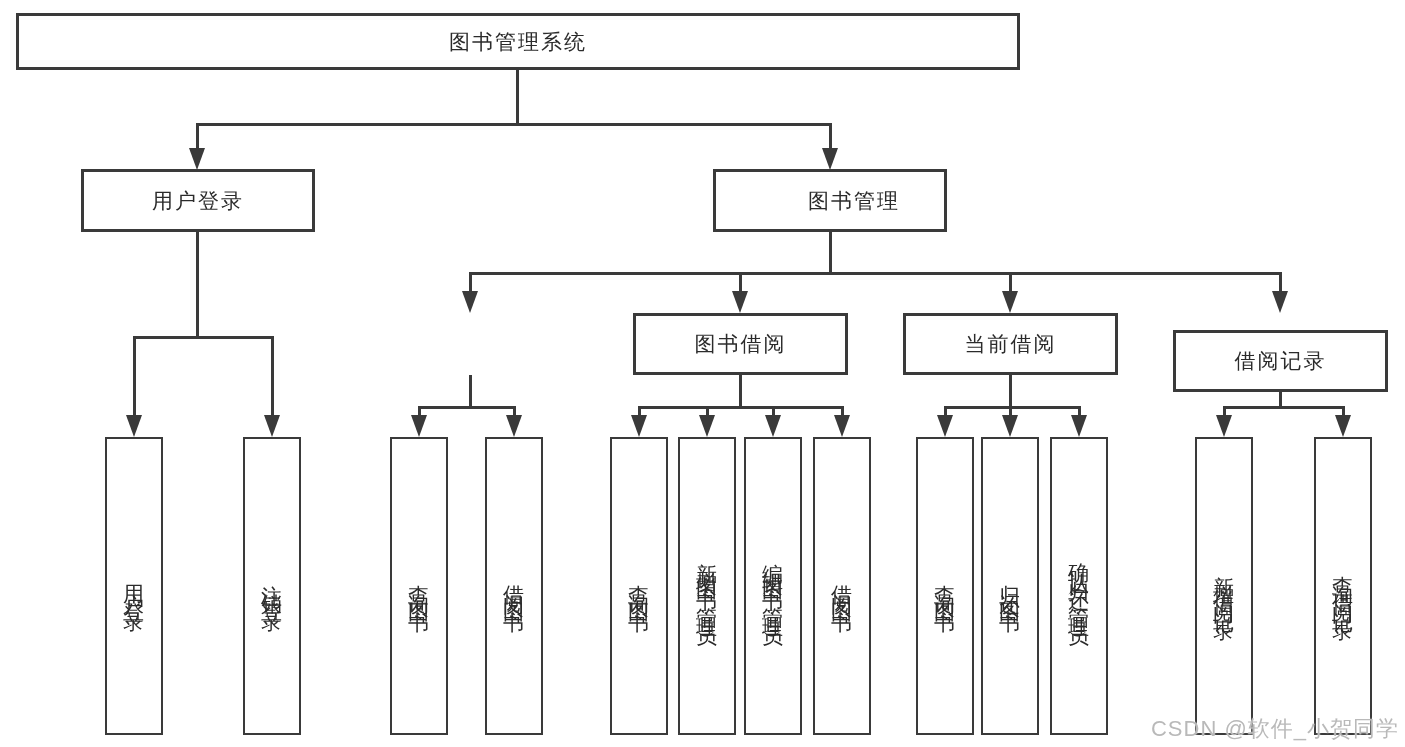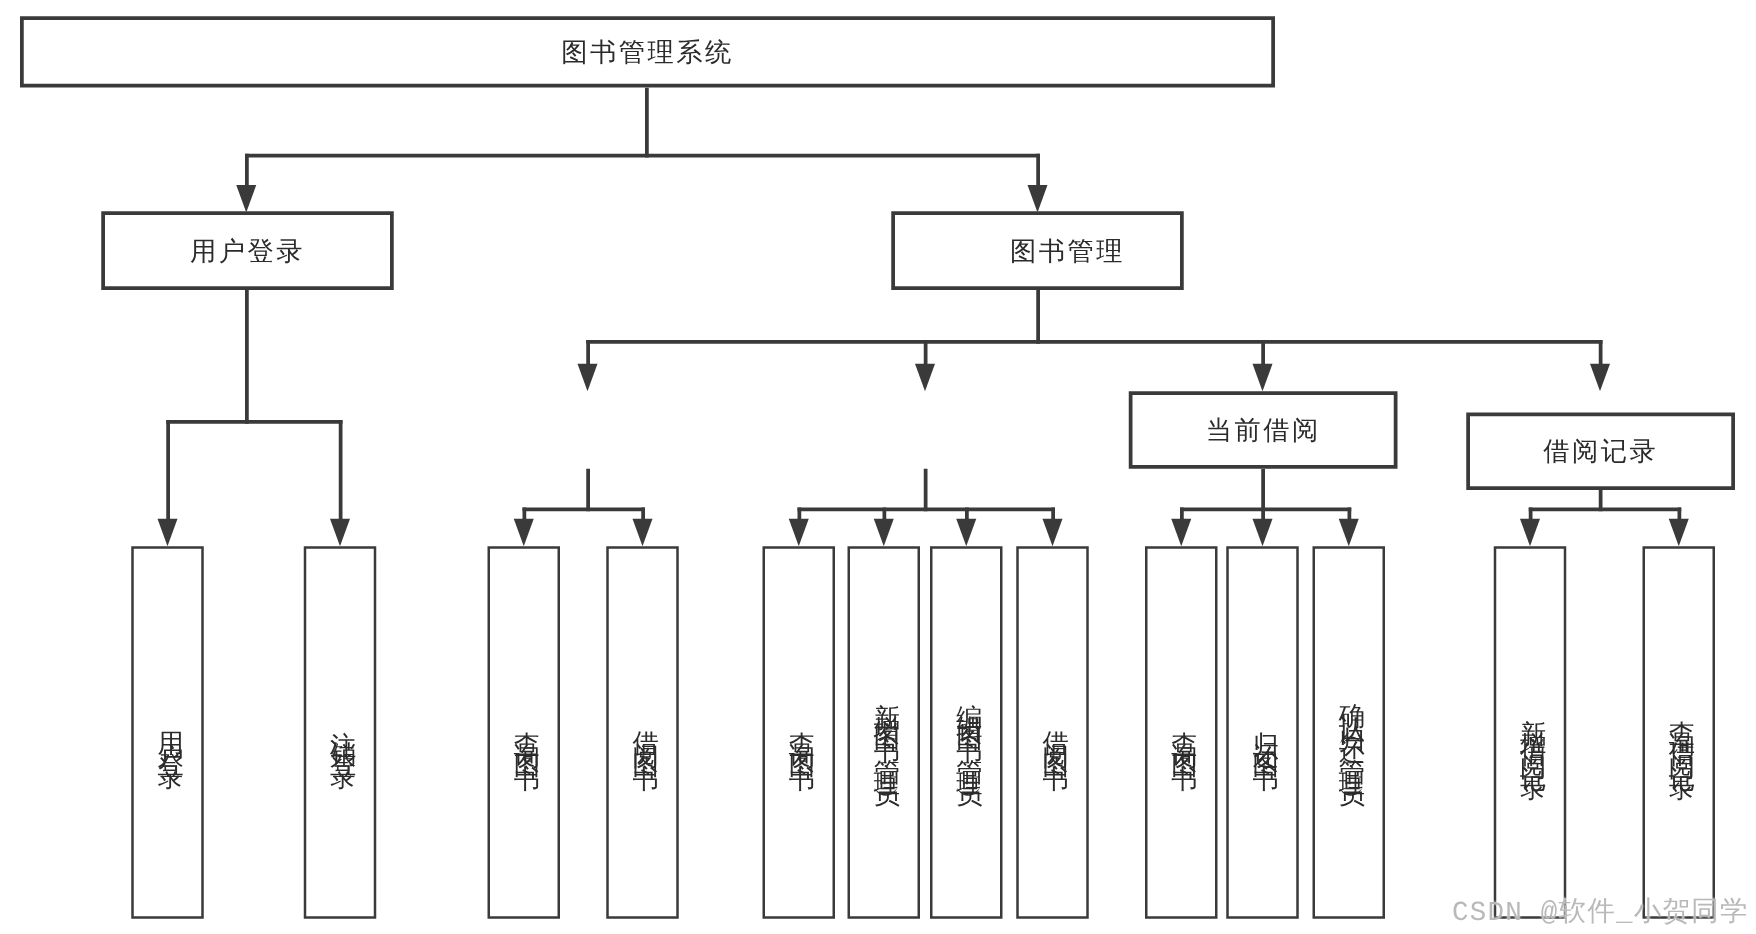--- a/index.html
+++ b/index.html
@@ -6,21 +6,21 @@
     --line:#3a3a3a;
     --text:#2b2b2b;
     --wm:#b9b9b9;
   }
   html,body{margin:0;padding:0;background:#ffffff;}
   #stage{
     position:relative;
     width:1405px;height:747px;
     background:#ffffff;
     overflow:hidden;
-    font-family:Liberation Mono, monospace;
+    font-family:Liberation Sans, sans-serif;
   }
   .box{
     position:absolute;
     box-sizing:border-box;
     background:#ffffff;
     border:3px solid var(--line);
     display:flex;align-items:center;justify-content:center;
     color:var(--text);
     font-size:21px;
     letter-spacing:2px;
@@ -65,20 +65,23 @@
     <span>图书管理系统</span>
   </div>
 
   <div class="box" style="left:81px;top:169px;width:234px;height:63px;">
     <span>用户登录</span>
   </div>
   <div class="box" style="left:713px;top:169px;width:234px;height:63px;padding-left:48px;">
     <span>图书管理</span>
   </div>
 
+  <div class="box" style="left:633px;top:313px;width:215px;height:62px;">
+    <span>图书借阅</span>
+  </div>
   <div class="box" style="left:903px;top:313px;width:215px;height:62px;">
     <span>当前借阅</span>
   </div>
   <div class="box" style="left:1173px;top:330px;width:215px;height:62px;">
     <span>借阅记录</span>
   </div>
 
   <div class="box leaf" style="left:105px;top:437px;width:58px;height:298px;">
     <span class="vtext">用户登录</span>
   </div>

